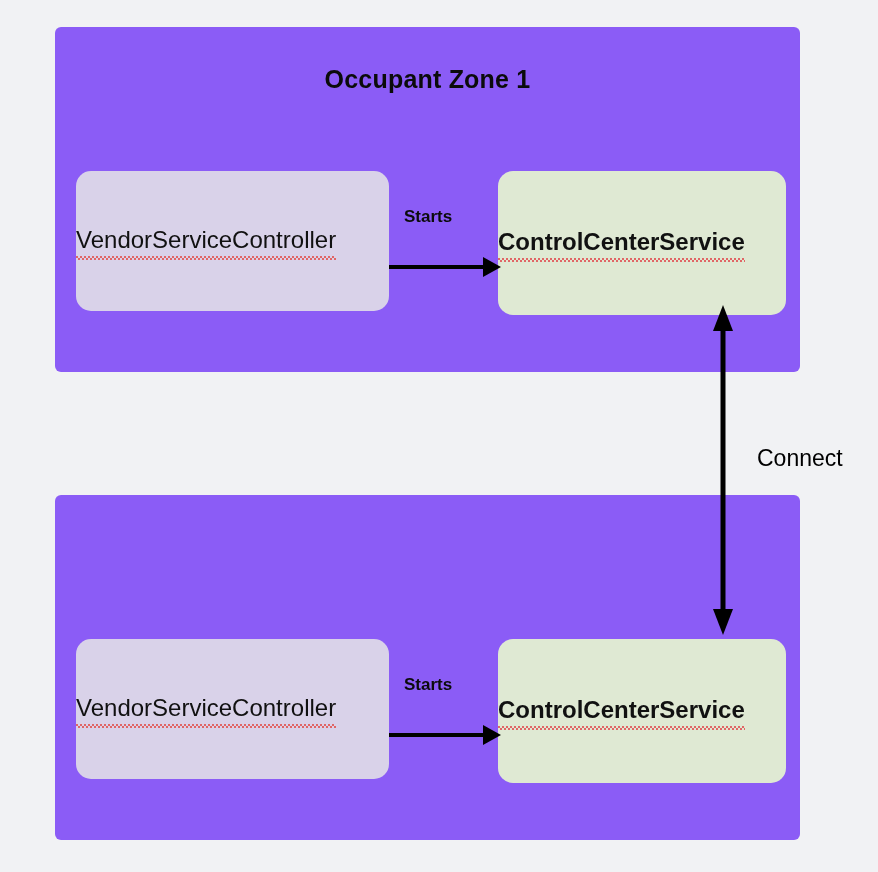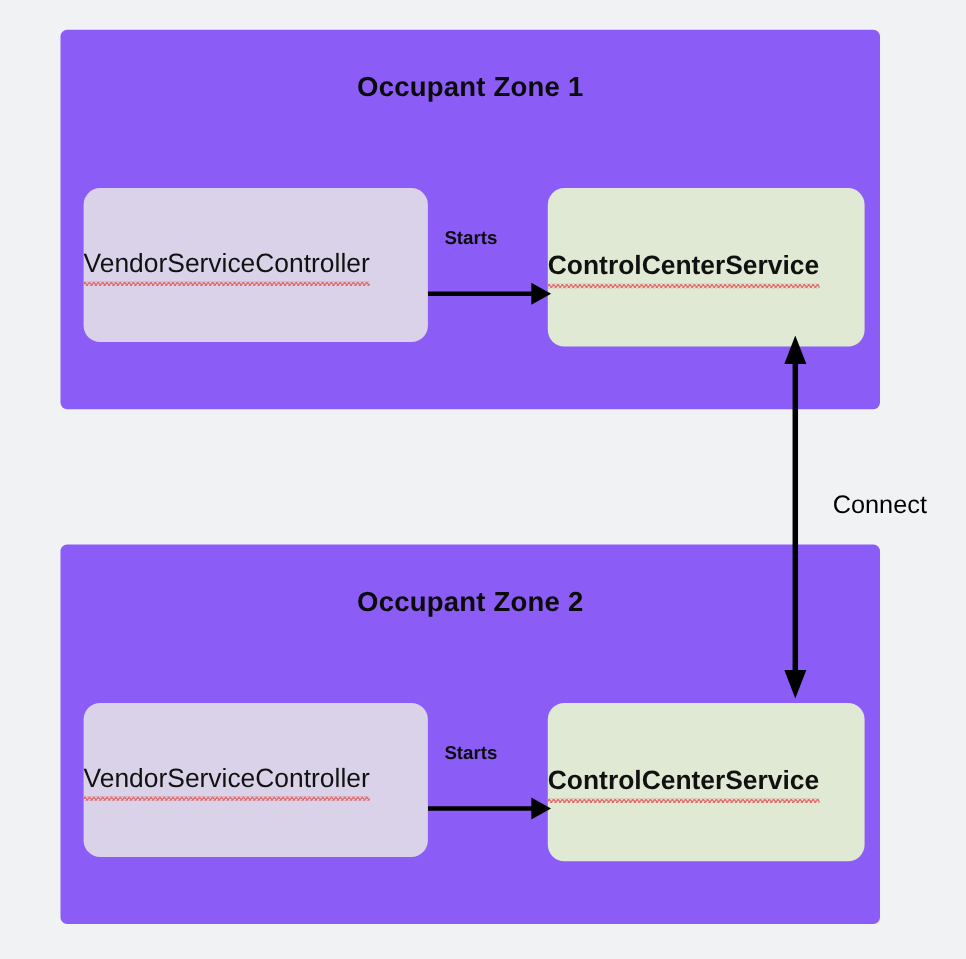--- a/index.html
+++ b/index.html
@@ -140,21 +140,20 @@
 
     <div class="starts-label" style="left:349px; top:180px;">Starts</div>
 
     <svg class="starts-arrow" viewBox="0 0 112 30">
       <line x1="0" y1="15" x2="96" y2="15" stroke="#000000" stroke-width="4"></line>
       <polygon points="94,5 112,15 94,25" fill="#000000"></polygon>
     </svg>
   </div>
 
   <div class="zone" id="zone-2">
-    <div class="zone-title">Occupant Zone 2</div>
 
     <div class="node vendor">
       <span class="node-label">VendorServiceController</span>
     </div>
 
     <div class="node control">
       <span class="node-label">ControlCenterService</span>
     </div>
 
     <div class="starts-label" style="left:349px; top:180px;">Starts</div>

